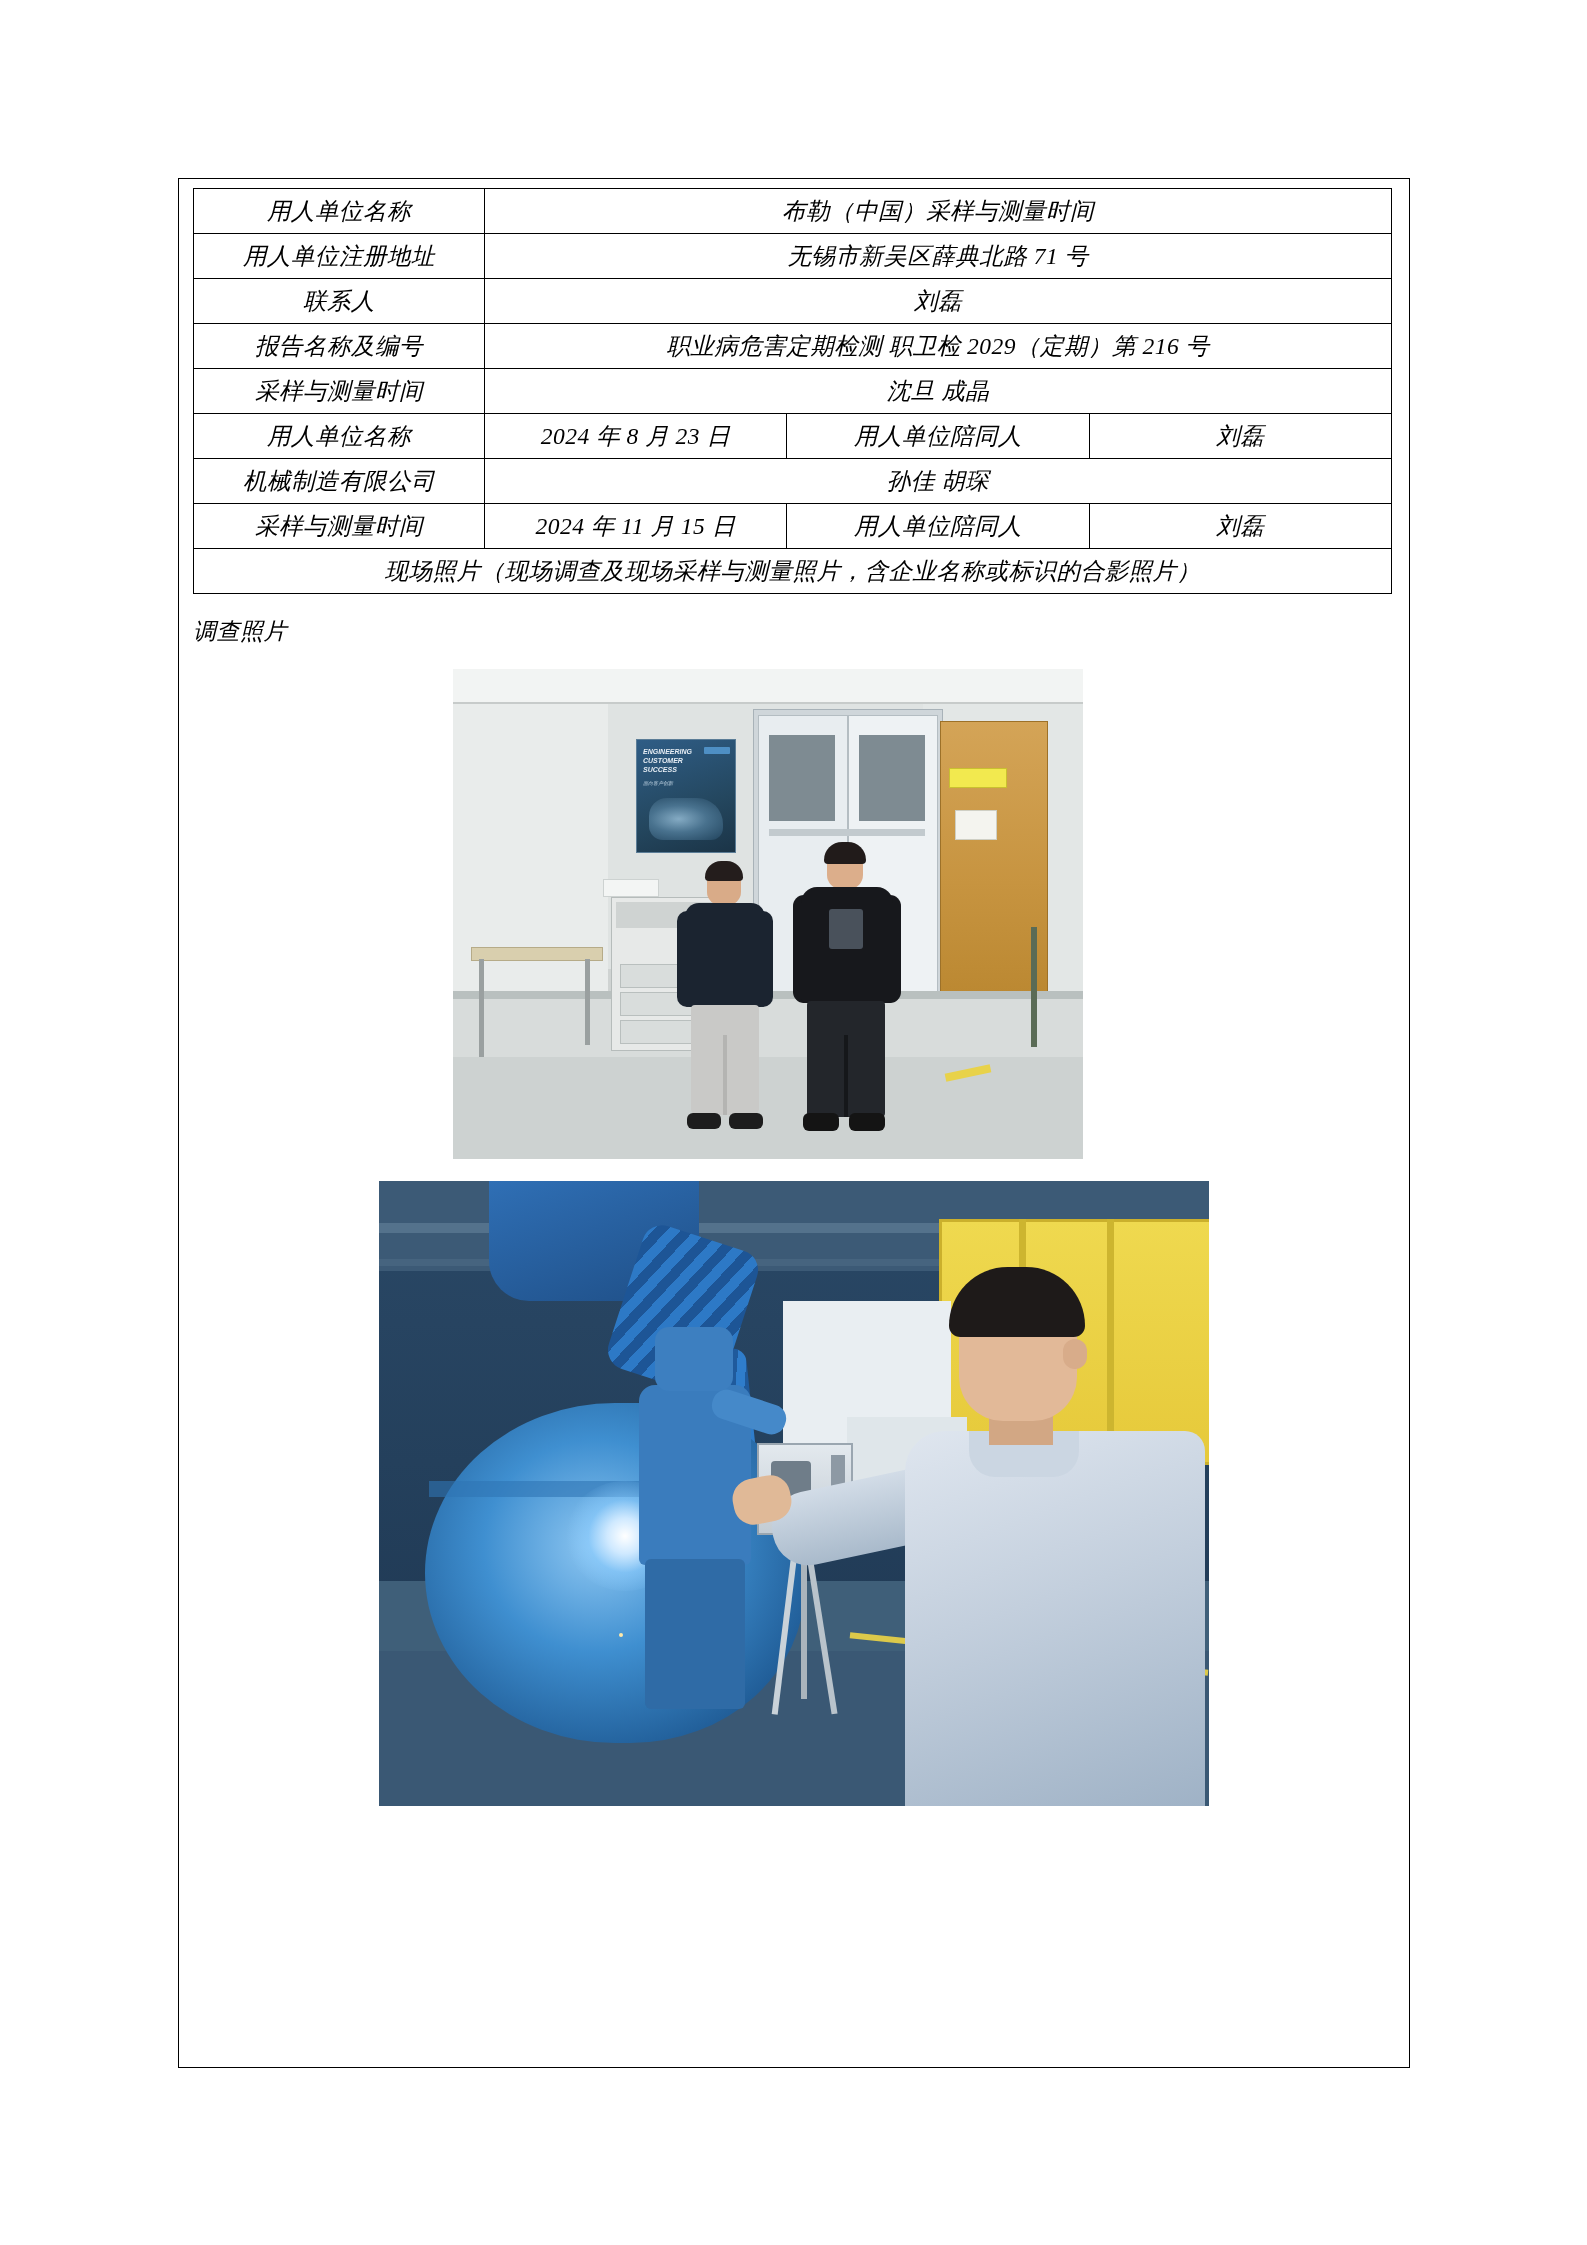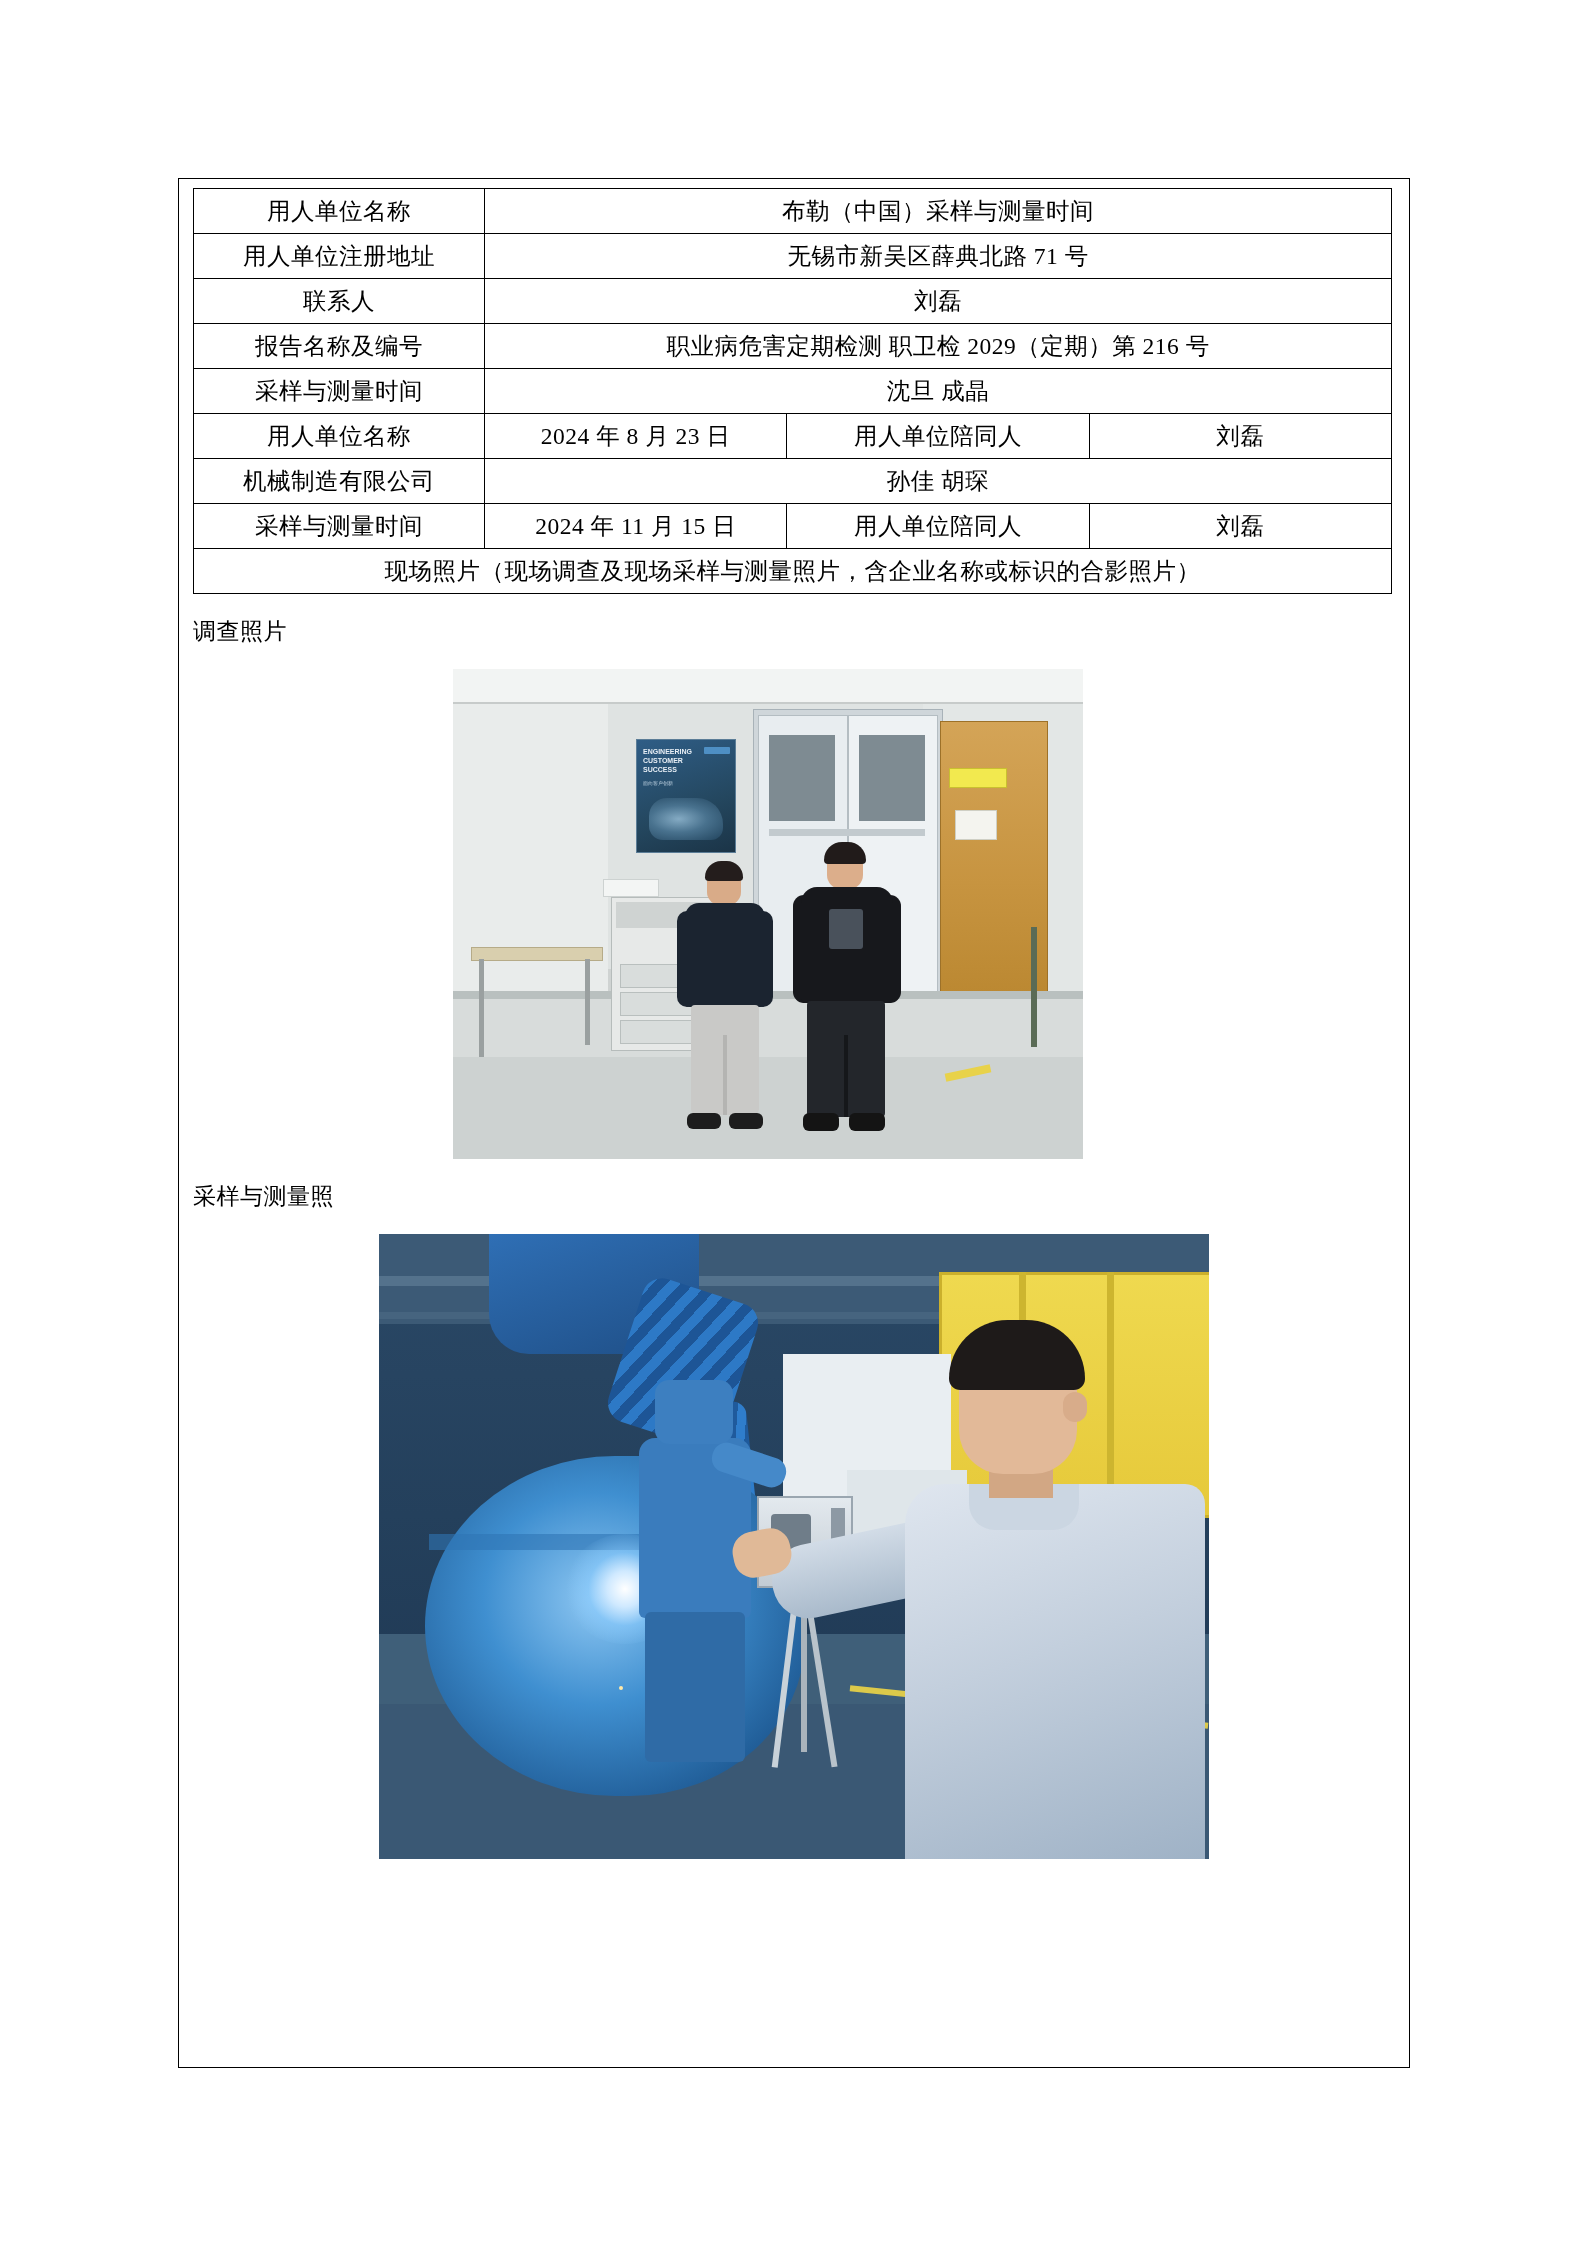--- a/index.html
+++ b/index.html
@@ -16,20 +16,21 @@
     overflow: hidden;
   }
 
   .page {
     position: absolute;
     left: 0;
     top: 0;
     width: 1587px;
     height: 2245px;
     background: #ffffff;
+    font-style: italic;
   }
 
   
   .doc-frame {
     position: absolute;
     left: 178px;
     top: 178px;
     width: 1232px;
     height: 1890px;
     border: 1px solid #000;
@@ -397,21 +398,20 @@
         <div class="pants"></div>
         <div class="gap"></div>
         <div class="shoeL"></div>
         <div class="shoeR"></div>
       </div>
 
       <div class="p1-tape"></div>
       <div class="p1-broom"></div>
     </div>
 
-    <div class="caption">采样与测量照</div>
 
     <div class="photo2">
       <div class="p2-bg"></div>
       <div class="p2-ceiling"></div>
       <div class="p2-beam1"></div>
       <div class="p2-beam2"></div>
 
       <div class="p2-yellow-wall"></div>
       <div class="p2-yellow-mullion1"></div>
       <div class="p2-yellow-mullion2"></div>

